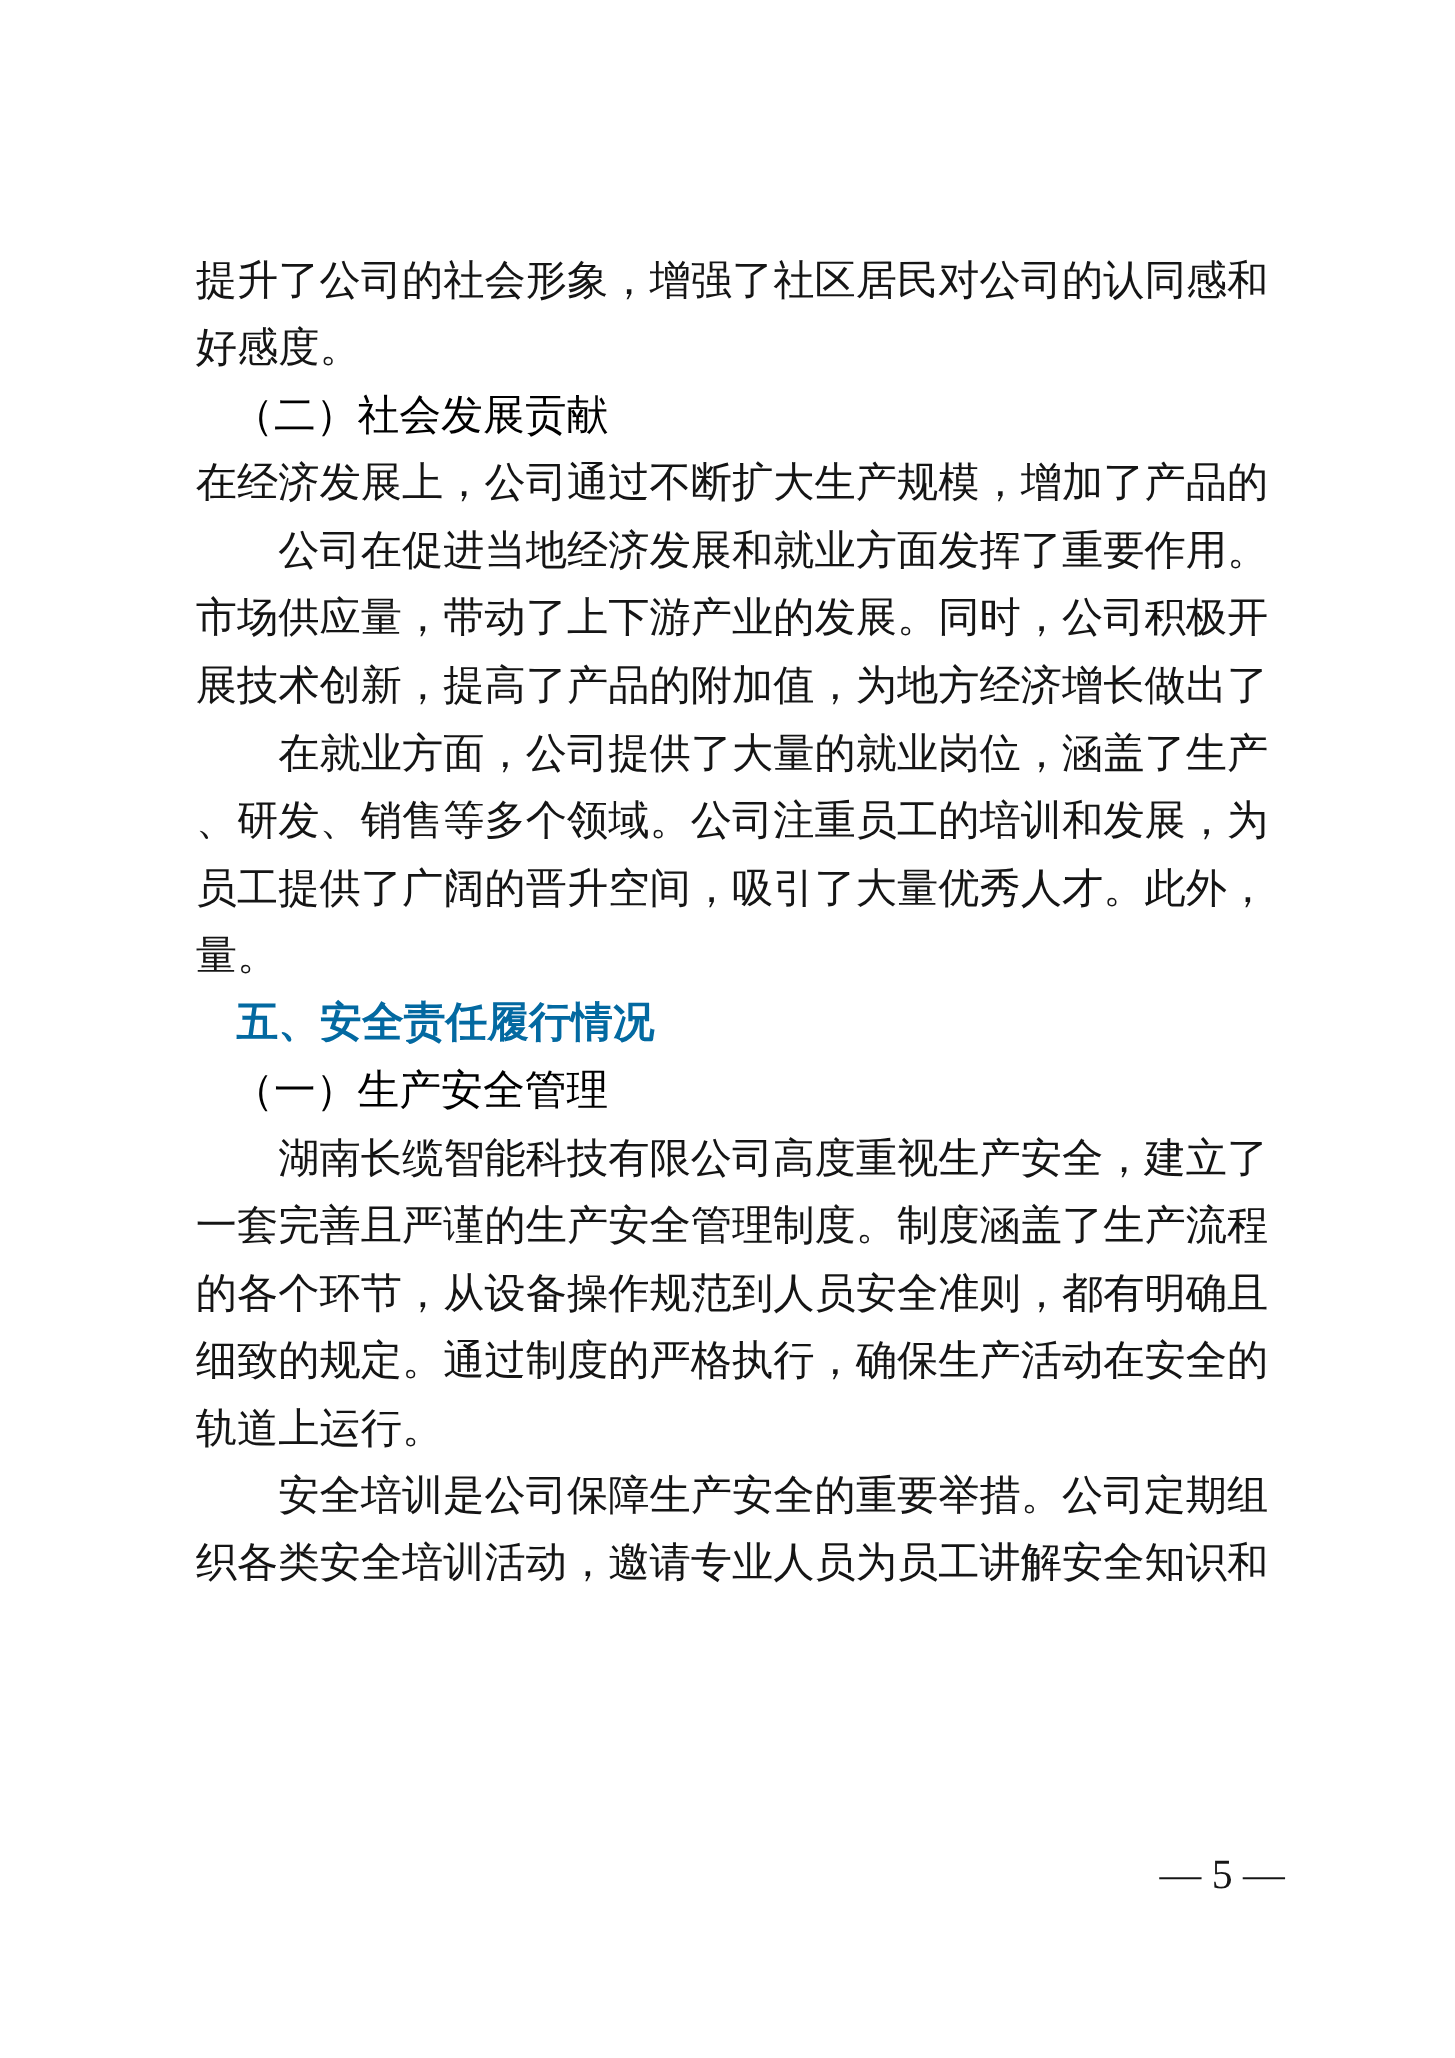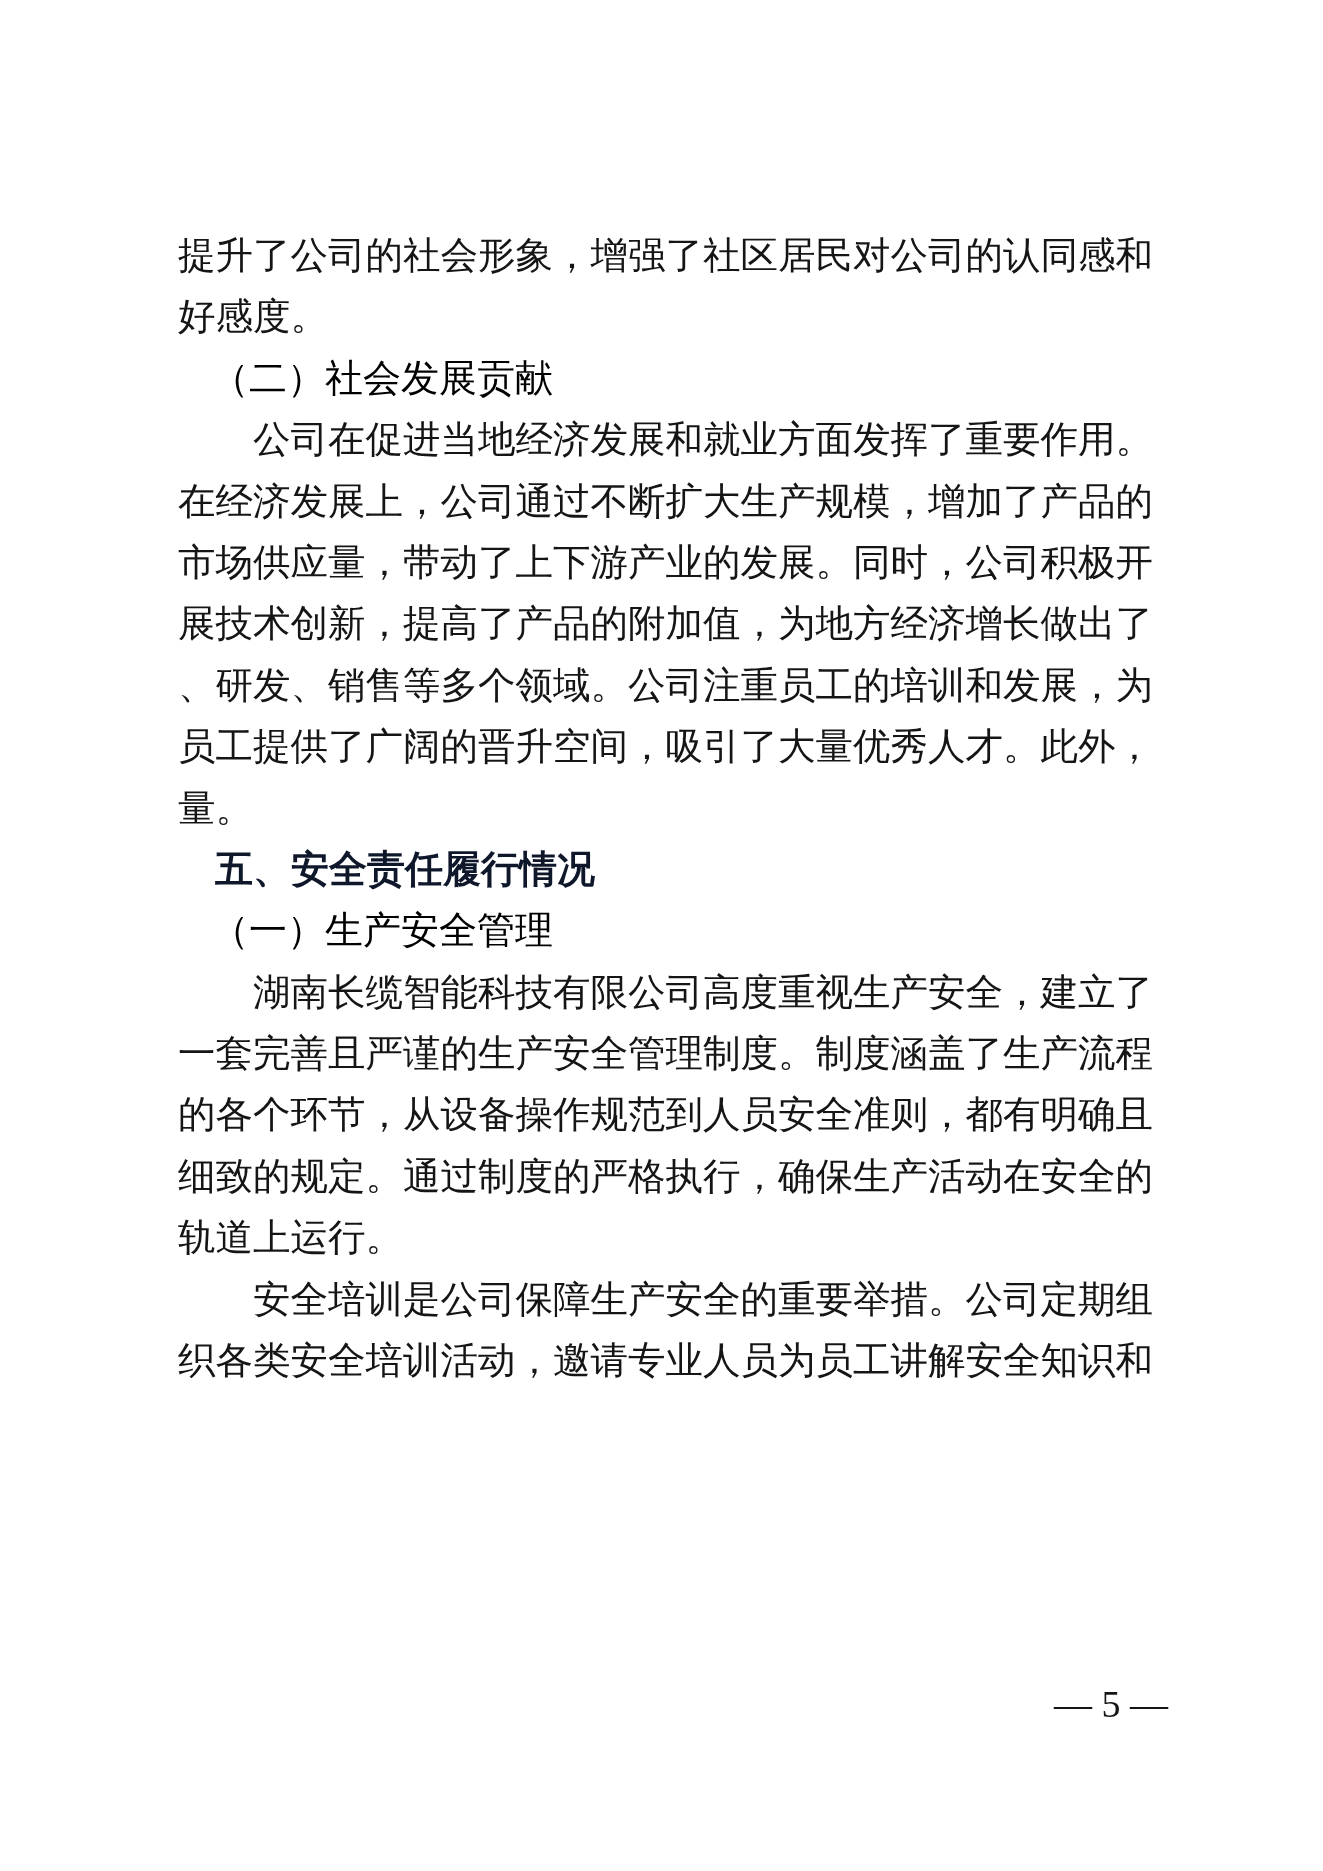--- a/index.html
+++ b/index.html
@@ -37,21 +37,21 @@
   .line.subheading {
     padding-left: 33px;
     font-size: 38px;
     color: #000000;
   }
   .line.heading {
     padding-left: 37px;
     font-family: "Liberation Sans", "DejaVu Sans", sans-serif;
     font-weight: 700;
     font-size: 38px;
-    color: #0f172a;
+    color: #0369a1;
   }
   .footer {
     position: absolute;
     top: 1674px;
     right: 203px;
     height: 61.4px;
     line-height: 61.4px;
     font-size: 38px;
     font-family: "Liberation Serif", "DejaVu Serif", serif;
     color: #151515;
@@ -65,27 +65,28 @@
   <div class="content">
 
     <div class="para">
       <div class="line">提升了公司的社会形象，增强了社区居民对公司的认同感和</div>
       <div class="line">好感度。</div>
     </div>
 
     <div class="line subheading">（二）社会发展贡献</div>
 
     <div class="para">
+      <div class="line">在经济发展上，公司通过不断扩大生产规模，增加了产品的</div>
       <div class="line indent">公司在促进当地经济发展和就业方面发挥了重要作用。</div>
-      <div class="line">在经济发展上，公司通过不断扩大生产规模，增加了产品的</div>
       <div class="line">市场供应量，带动了上下游产业的发展。同时，公司积极开</div>
       <div class="line">展技术创新，提高了产品的附加值，为地方经济增长做出了</div>
     </div>
 
     <div class="para">
+      <div class="line indent">在就业方面，公司提供了大量的就业岗位，涵盖了生产</div>
       <div class="line">、研发、销售等多个领域。公司注重员工的培训和发展，为</div>
       <div class="line">员工提供了广阔的晋升空间，吸引了大量优秀人才。此外，</div>
       <div class="line">量。</div>
     </div>
 
     <div class="line heading">五、安全责任履行情况</div>
 
     <div class="line subheading">（一）生产安全管理</div>
 
     <div class="para">

